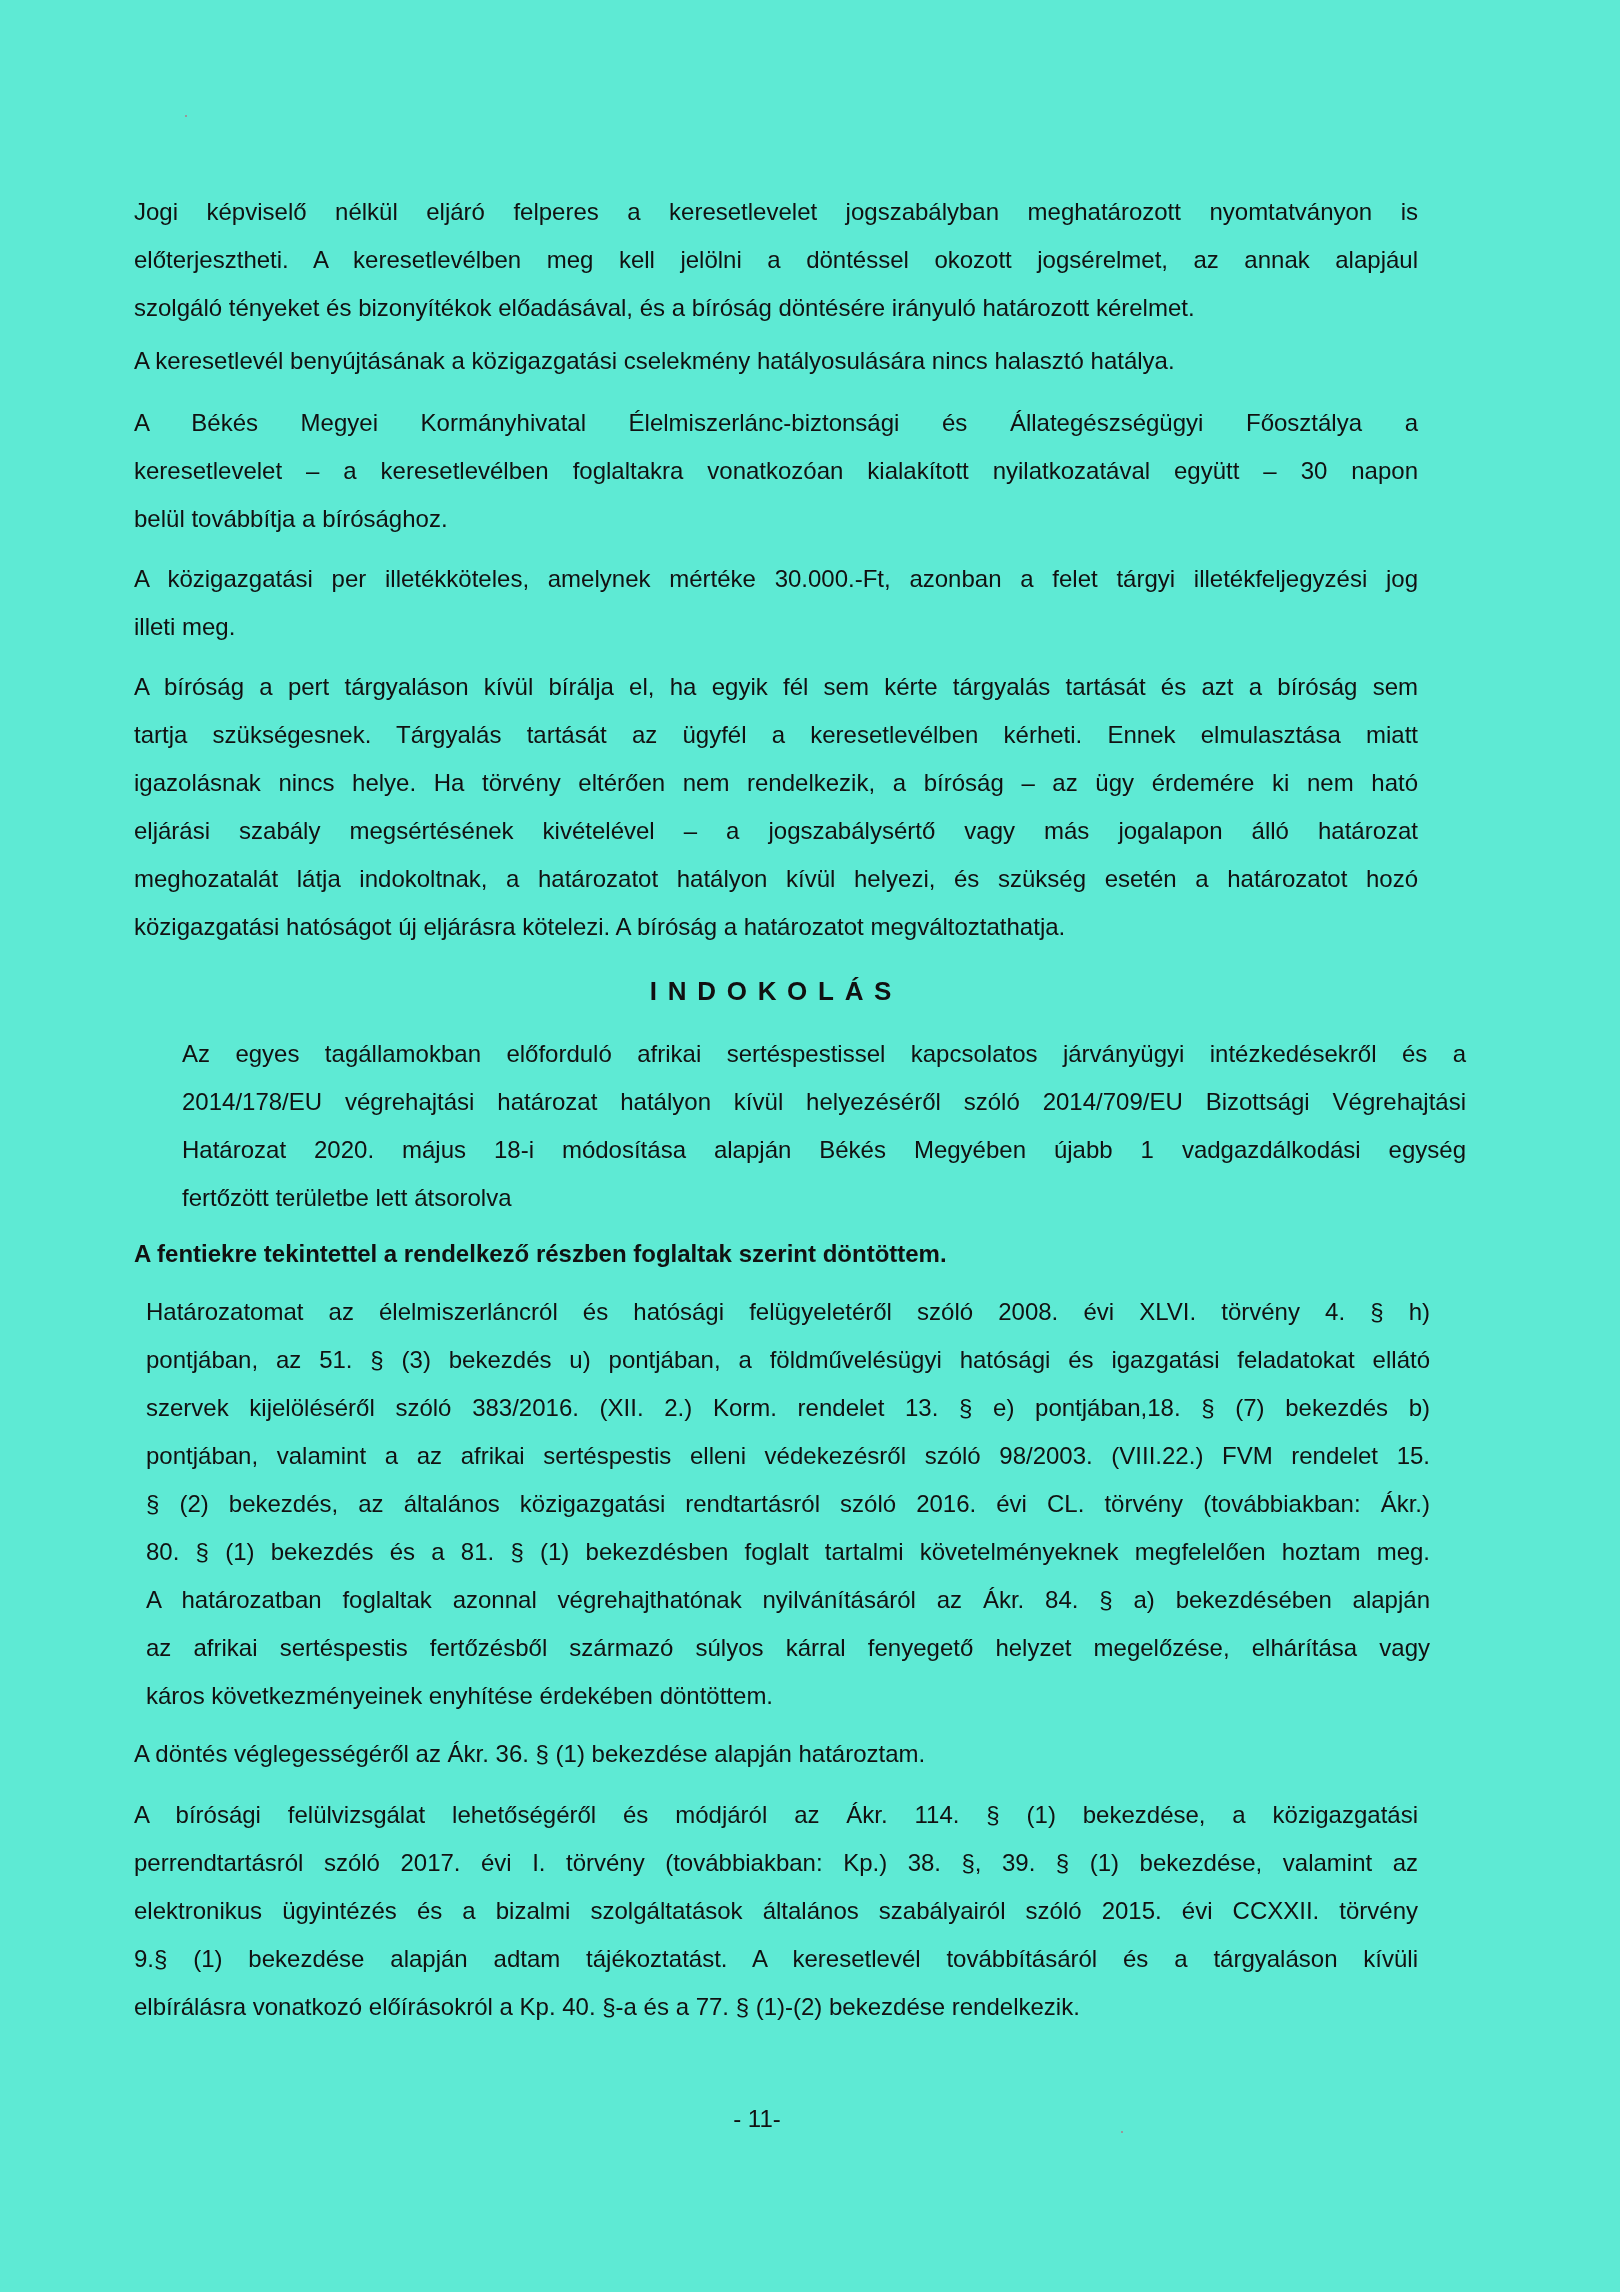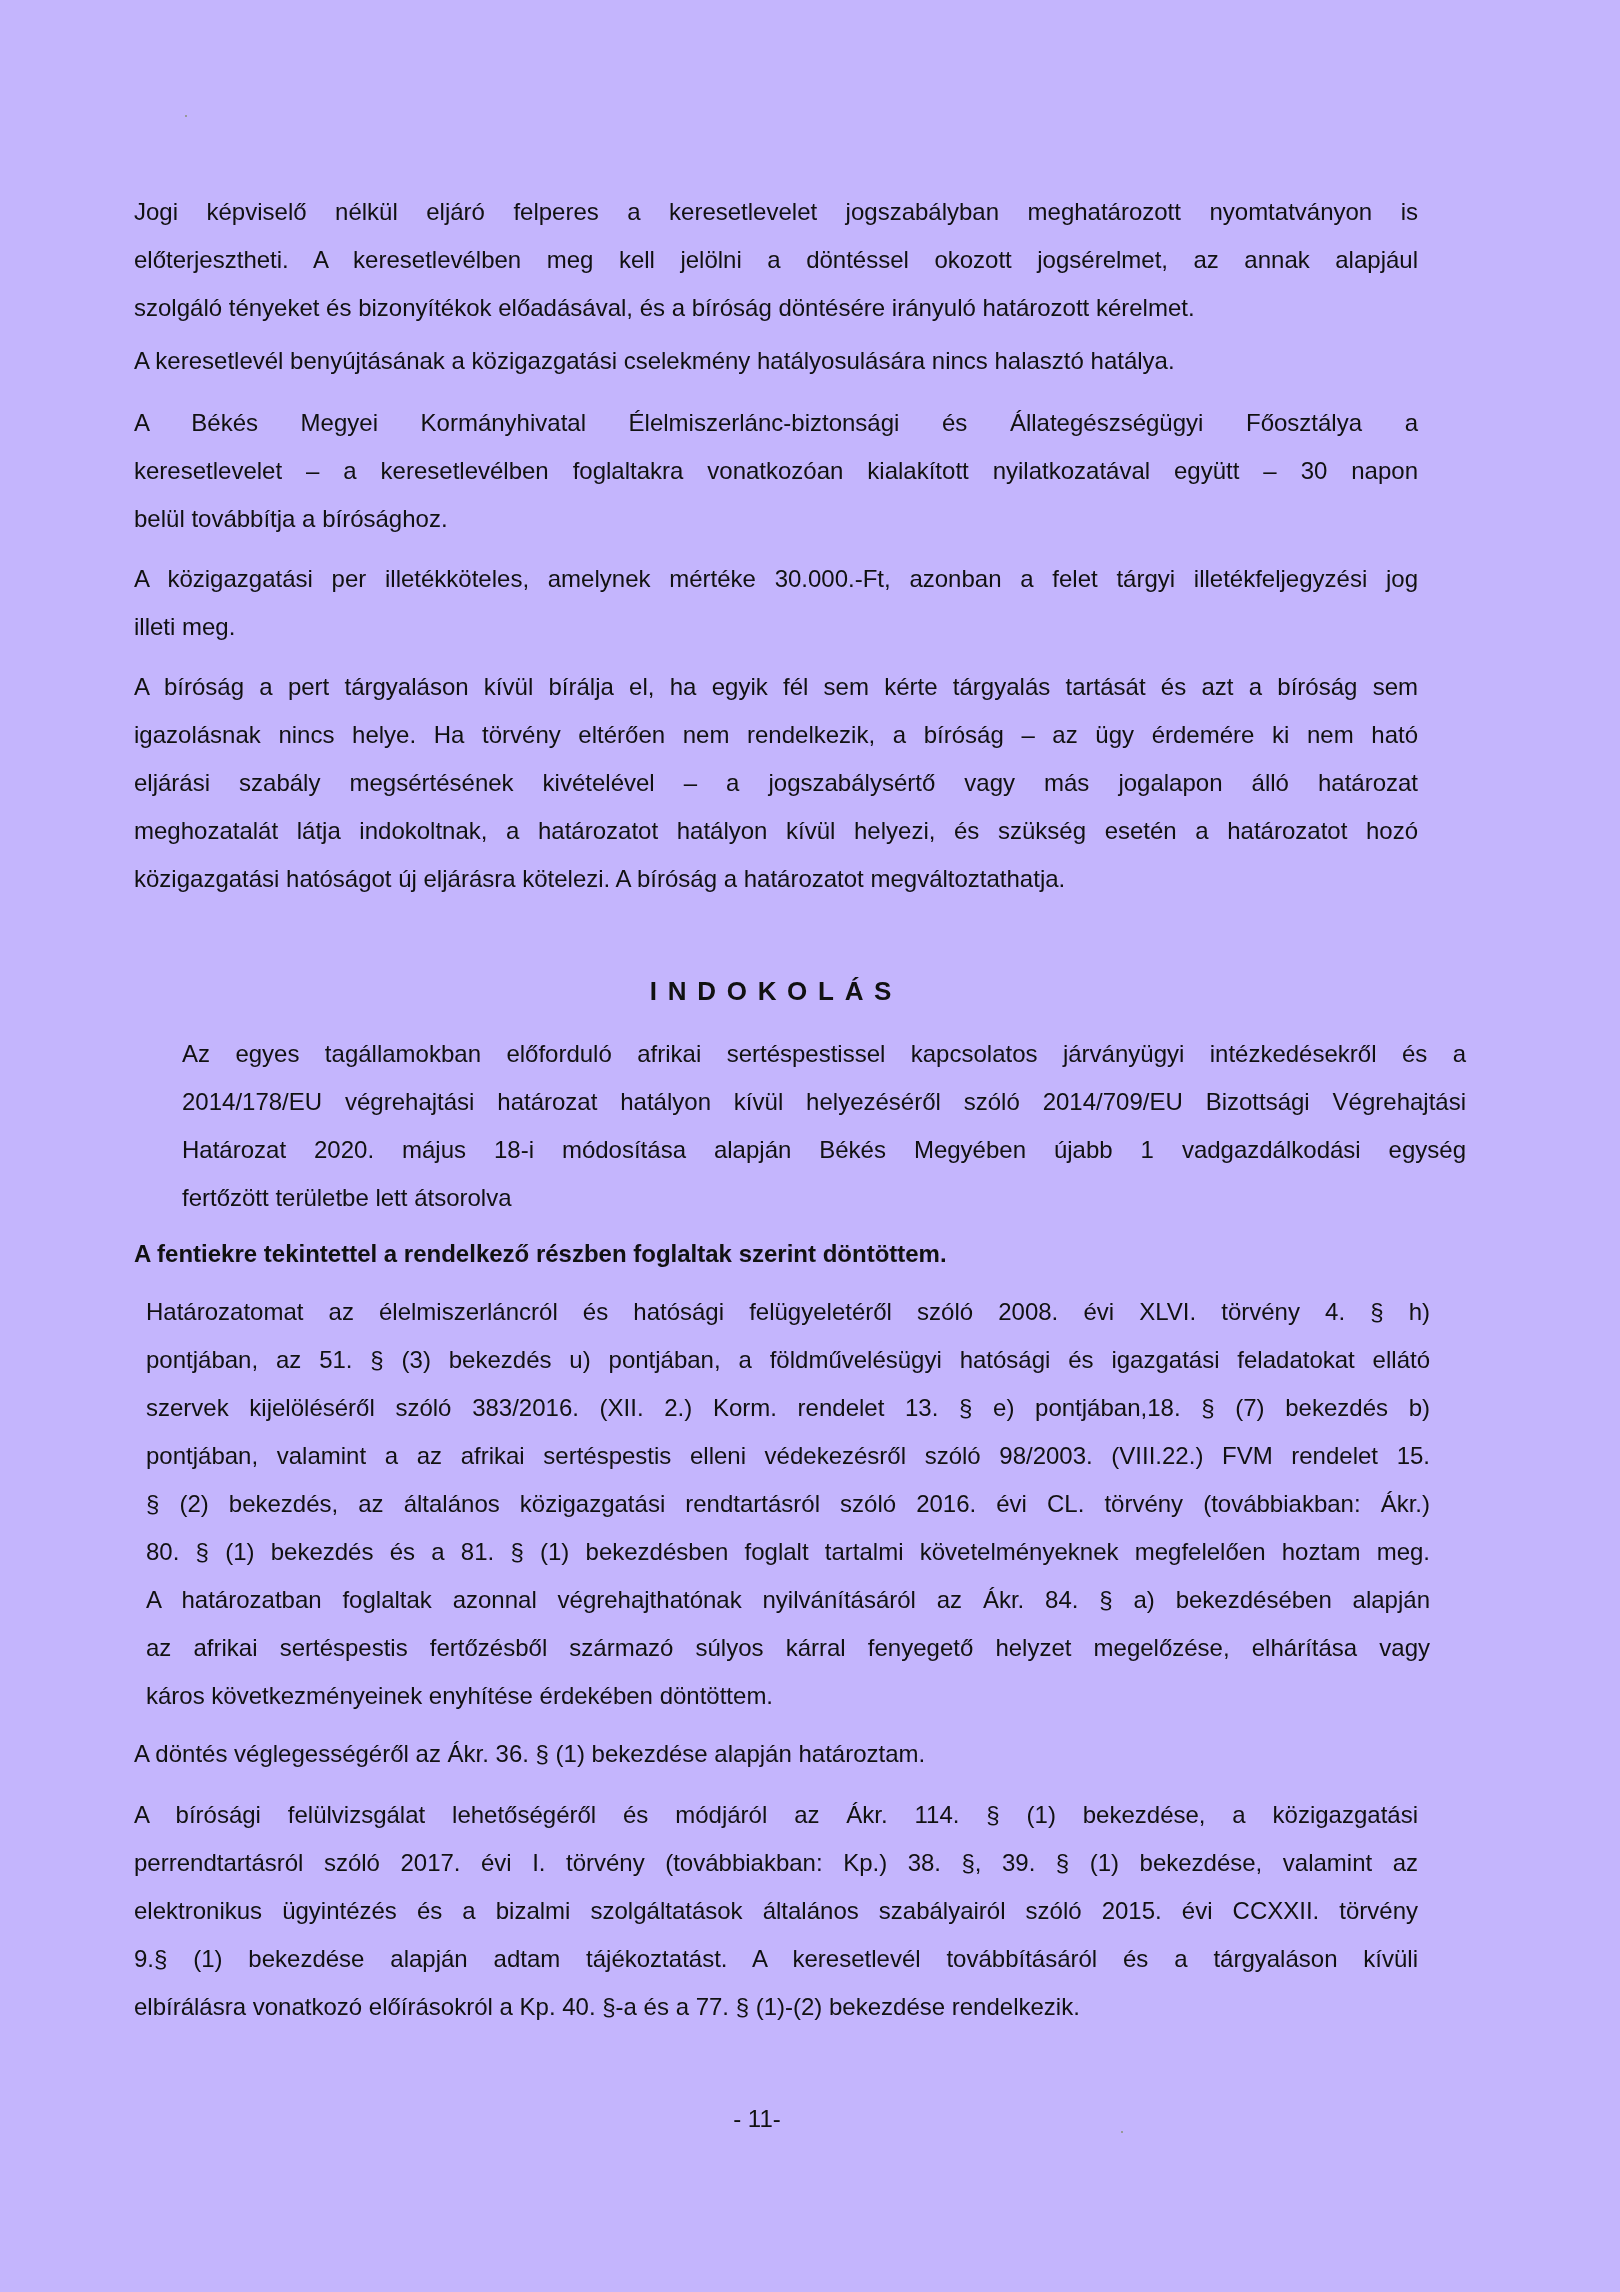--- a/index.html
+++ b/index.html
@@ -1,19 +1,19 @@
 <!DOCTYPE html>
 <html style="font-size:14.3px"><head>
 <meta charset="utf-8">
 <style>
   html, body { margin: 0; padding: 0; background: #ffffff; }
   body { width: 1620px; height: 2293px; position: relative; overflow: hidden; }
   .page {
     position: absolute; left: 0; top: 0; width: 1620px; height: 2293px;
-    background: #c4b5fd; color: #111111;
+    background: #5eead4; color: #111111;
     font-family: "Liberation Sans", sans-serif;
   }
   .col { position: absolute; left: 134px; width: 1284px; top: 0; }
   .para { position: absolute; left: 0; width: 1284px; }
   .line {
     display: block; height: 48px; line-height: 48px; font-size: 24px;
     text-align: justify; text-align-last: justify; white-space: nowrap;
     overflow: visible;
   }
   .line.last { text-align-last: left; }
@@ -50,20 +50,21 @@
         <span class="line">A Békés Megyei Kormányhivatal Élelmiszerlánc-biztonsági és Állategészségügyi Főosztálya a</span>
         <span class="line">keresetlevelet – a keresetlevélben foglaltakra vonatkozóan kialakított nyilatkozatával együtt – 30 napon</span>
         <span class="line last">belül továbbítja a bírósághoz.</span>
       </div>
     <div class="para" id="p4" style="top:555px;">
         <span class="line">A közigazgatási per illetékköteles, amelynek mértéke 30.000.-Ft, azonban a felet tárgyi illetékfeljegyzési jog</span>
         <span class="line last">illeti meg.</span>
       </div>
     <div class="para" id="p5" style="top:663px;">
         <span class="line">A bíróság a pert tárgyaláson kívül bírálja el, ha egyik fél sem kérte tárgyalás tartását és azt a bíróság sem</span>
+        <span class="line">tartja szükségesnek. Tárgyalás tartását az ügyfél a keresetlevélben kérheti. Ennek elmulasztása miatt</span>
         <span class="line">igazolásnak nincs helye. Ha törvény eltérően nem rendelkezik, a bíróság – az ügy érdemére ki nem ható</span>
         <span class="line">eljárási szabály megsértésének kivételével – a jogszabálysértő vagy más jogalapon álló határozat</span>
         <span class="line">meghozatalát látja indokoltnak, a határozatot hatályon kívül helyezi, és szükség esetén a határozatot hozó</span>
         <span class="line last">közigazgatási hatóságot új eljárásra kötelezi. A bíróság a határozatot megváltoztathatja.</span>
       </div>
 
     <div class="heading" style="top:967px;">INDOKOLÁS</div>
 
     <div class="para" id="r1" style="top:1030px;margin-left:48px;">
         <span class="line">Az egyes tagállamokban előforduló afrikai sertéspestissel kapcsolatos járványügyi intézkedésekről és a</span>

